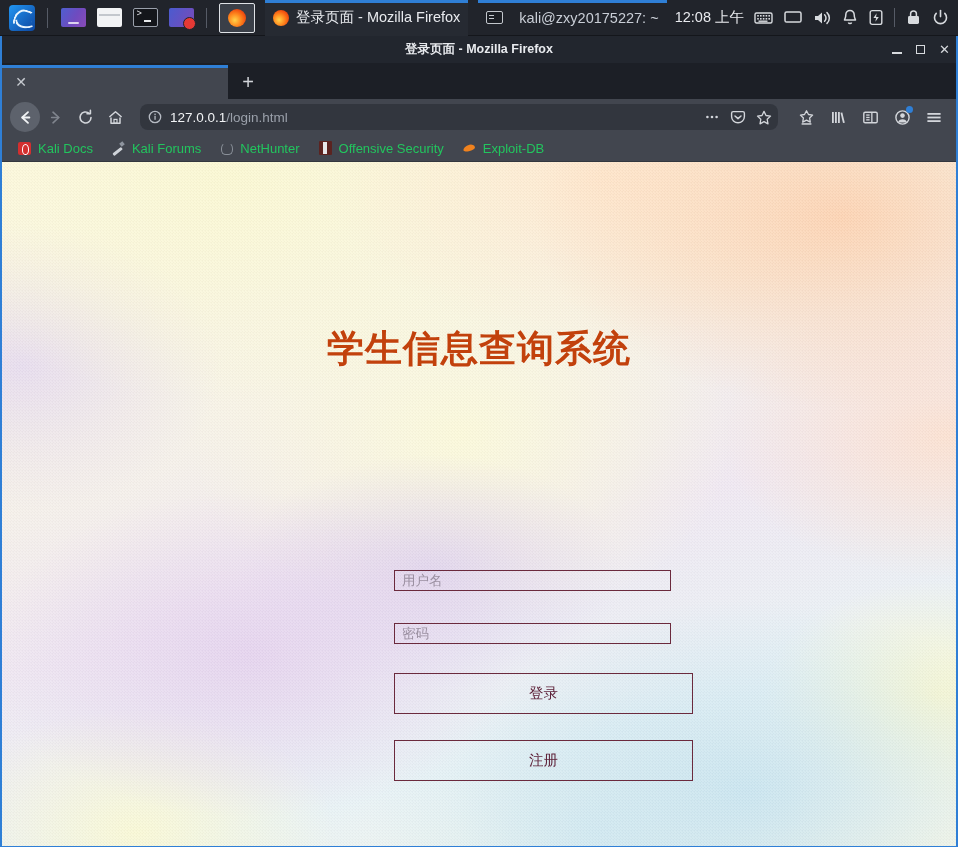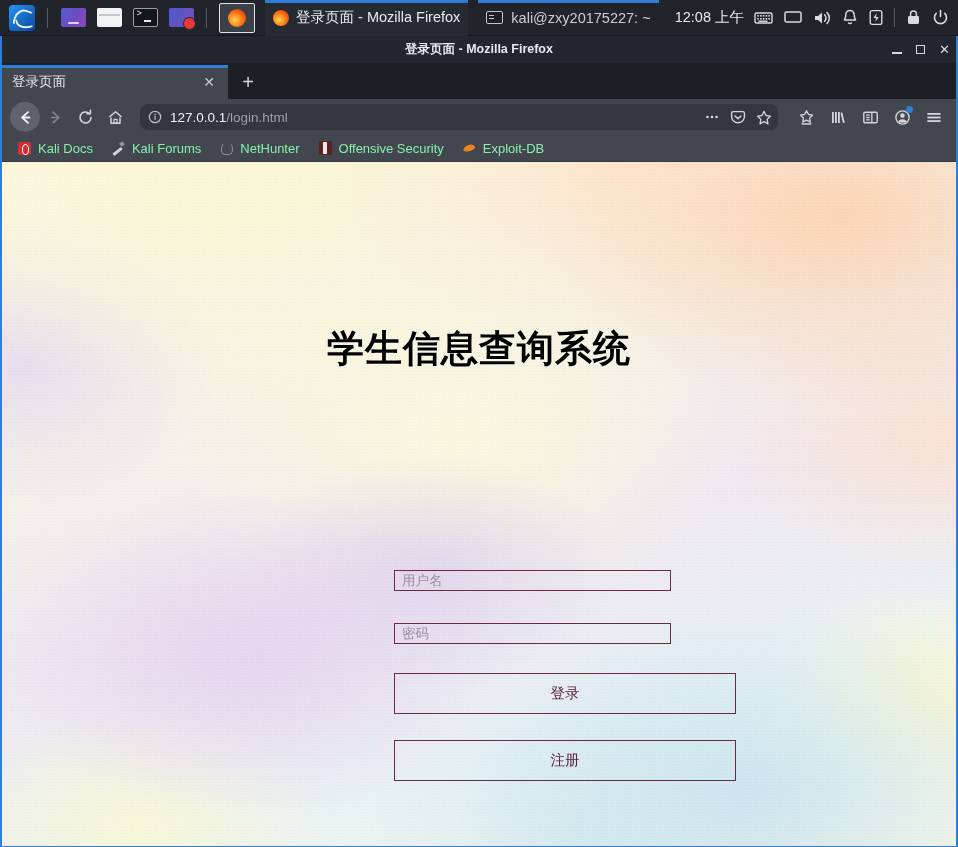--- a/index.html
+++ b/index.html
@@ -82,21 +82,21 @@
   #taskbar .tb-win::before {
     content: ""; position: absolute; left: 0; right: 0; top: 0; height: 3px; background: #2f7fd6;
   }
   .tb-win-title { color: #e8eaee; font-size: 14.5px; white-space: nowrap; }
   .tb-term-chip {
     width: 17px; height: 13px; border: 1.4px solid #c3c7cd; border-radius: 2px;
     background: #1b1e24; position: relative; flex: none;
   }
   .tb-term-chip::after { content:""; position:absolute; left:2px; top:3px; width:5px; height:1.2px;
     background:#c3c7cd; box-shadow: 0 3px 0 #c3c7cd; }
-  .tb-term-label { color: #c9ced6; font-size: 14.5px; white-space: nowrap; margin-left: 1px; }
+  .tb-term-label { color: #c9ced6; font-size: 14.5px; white-space: nowrap; margin-left: 9px; }
   .tb-spacer { flex: 1; }
   .tb-clock { color: #e8eaee; font-size: 14.5px; margin-right: 10px; white-space: nowrap; }
   .tray { display: flex; align-items: center; gap: 11px; margin-right: 9px; }
   .tray svg { display: block; }
   .tray-sep { width: 1px; height: 19px; background: #565b66; }
 
   
   #ffwin {
     position: absolute; left: 0; top: 36px;
     width: 958px; height: 811px;
@@ -151,21 +151,21 @@
   .tbar-right .navbtn { width: 28px; height: 28px; }
   .acct-dot { position: absolute; top: 3px; right: 3px; width: 7px; height: 7px;
     border-radius: 50%; background: #2f7fd6; }
 
   #bookmarks {
     height: 27px; background: #42464f; display: flex; align-items: center;
     padding: 0 8px; gap: 4px; border-bottom: 1px solid #33373e;
   }
   .bm { display: flex; align-items: center; gap: 6px; padding: 2px 7px; cursor: pointer;
     border-radius: 2px; }
-  .bm-label { color: #86efac; font-size: 13px; white-space: nowrap; }
+  .bm-label { color: #22c55e; font-size: 13px; white-space: nowrap; }
   .bm-ico { width: 15px; height: 15px; flex: none; display:flex; align-items:center; justify-content:center; }
   .bmi-docs { width:13px; height:13px; background:#d32f2f; border-radius:2px; position:relative; }
   .bmi-docs::after{ content:""; position:absolute; left:4px; top:2px; width:5px; height:9px;
     border:1.6px solid #fff; border-radius:50% 50% 45% 45%; }
   .bmi-forums { width:14px; height:14px; position:relative; }
   .bmi-forums::before{ content:""; position:absolute; left:1px; top:9px; width:11px; height:2.6px;
     background:#cfd3d9; transform: rotate(-38deg); border-radius:1px; }
   .bmi-forums::after{ content:""; position:absolute; left:9px; top:1px; width:4px; height:4px;
     background:#8e949e; transform: rotate(-38deg); }
   .bmi-nh { width:12px; height:13px; border-radius:50% 50% 40% 40%; border:1.5px solid #8a9099;
@@ -203,34 +203,34 @@
       repeating-linear-gradient(37deg, rgba(255,255,255,.9) 0 1px, rgba(190,185,200,.35) 1px 2px),
       repeating-linear-gradient(127deg, rgba(255,255,255,.7) 0 1px, rgba(200,195,205,.25) 1px 2px);
     background-size: 3px 3px, 3px 3px;
   }
 
   #login { position: absolute; inset: 0; }
   #page-title {
     position: absolute; left: 0; right: 0; top: 162px;
     text-align: center;
     font-size: 37px; font-weight: bold; letter-spacing: 1px;
-    color: #000000;
+    color: #c2410c;
     text-shadow: 0 1px 0 rgba(255,255,255,.35);
   }
   .field {
     position: absolute; left: 392px; width: 277px; height: 21px;
     border: 1.6px solid #6b2a3d; background: transparent;
     font-size: 13.5px; color: #3a2030; padding: 3px 7px;
     outline: none; font-family: "Liberation Sans", sans-serif;
   }
   .field::placeholder { color: #9a8fa0; opacity: 1; }
   #f-user { top: 408px; }
   #f-pass { top: 461px; }
   .btn {
-    position: absolute; left: 392px; width: 342px; height: 41px;
+    position: absolute; left: 392px; width: 299px; height: 41px;
     border: 1.6px solid #6b2a3d; background: transparent;
     color: #5d2138; font-size: 14.5px; cursor: pointer;
     font-family: "Liberation Sans", sans-serif;
   }
   #b-login { top: 511px; }
   #b-reg { top: 578px; }
 </style>
 </head>
 <body>
 
@@ -338,21 +338,20 @@
     <span class="ttl">登录页面 - Mozilla Firefox</span>
     <div class="winbtns">
       <span class="winbtn min"></span>
       <span class="winbtn box"></span>
       <span class="winbtn">✕</span>
     </div>
   </div>
 
   <div id="tabstrip">
     <div class="tab">
-      <span class="tab-title">登录页面</span>
       <span class="tab-close">✕</span>
     </div>
     <div class="newtab">+</div>
   </div>
 
   <div id="navbar">
     <div class="navbtn back">
       <svg width="17" height="17" viewBox="0 0 17 17">
           <path d="M11 3.2L5.2 8.5 11 13.8" fill="none" stroke="#f1f3f5" stroke-width="1.8" stroke-linecap="round" stroke-linejoin="round"></path>
           <path d="M5.4 8.5h7" stroke="#f1f3f5" stroke-width="1.8" stroke-linecap="round"></path>

